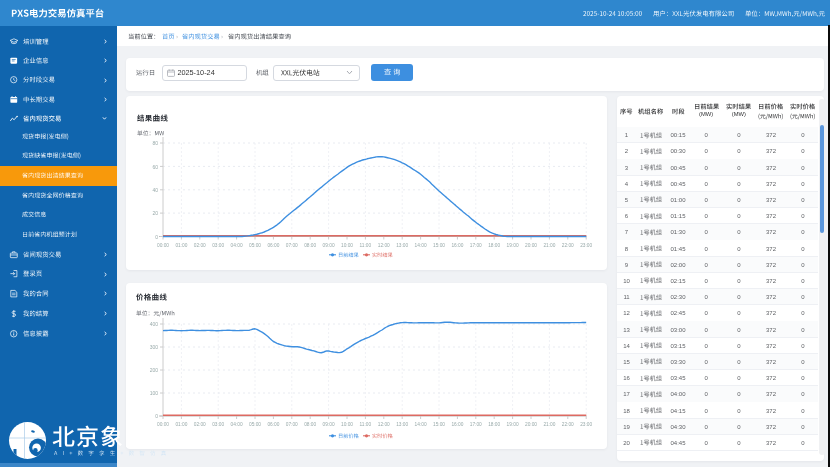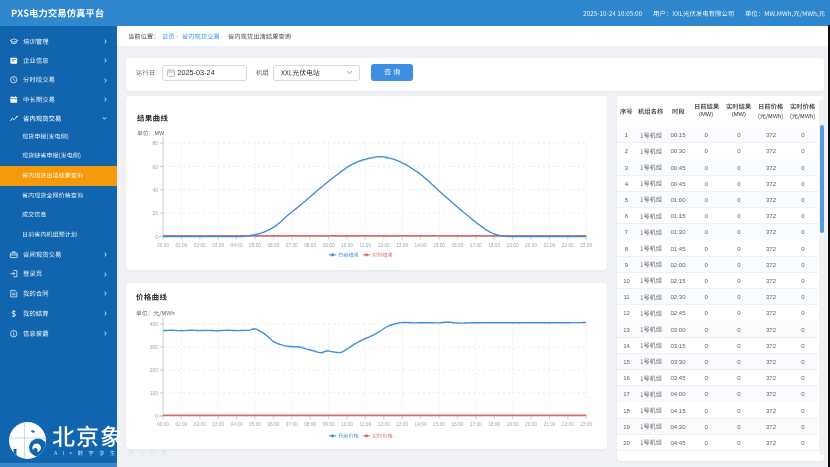--- a/index.html
+++ b/index.html
@@ -574,21 +574,21 @@
         <use href="#gr120" transform="translate(0.00,0) scale(0.00640,-0.00640)"></use>
         <use href="#gr121" transform="translate(6.40,0) scale(0.00640,-0.00640)"></use>
         <use href="#gr83" transform="translate(12.80,0) scale(0.00640,-0.00640)"></use>
       </g>
     </svg>
     <div class="inp" style="left:161.5px;top:64.5px;width:85px;height:16px"></div>
     <svg class="t" style="left:167px;top:68.7px" width="8" height="8" viewBox="0 0 8 8">
       <rect x="0.5" y="1.2" width="7" height="6.2" rx="0.8" fill="none" stroke="#a8abb2" stroke-width="0.8"></rect>
       <path d="M2.2 0.4 L2.2 2 M5.8 0.4 L5.8 2 M0.7 3 L7.3 3" stroke="#a8abb2" stroke-width="0.8"></path>
     </svg>
-    <div class="lt" style="left:177.4px;top:69px;width:60px;font-size:7.3px;color:#333">2025-03-24</div>
+    <div class="lt" style="left:177.4px;top:69px;width:60px;font-size:7.3px;color:#333">2025-10-24</div>
     <svg class="t" style="left:256.0px;top:68.8px;" width="12.8" height="8.3">
       <g fill="#54585f" transform="translate(0,5.89)">
         <use href="#gr85" transform="translate(0.00,0) scale(0.00640,-0.00640)"></use>
         <use href="#gr86" transform="translate(6.40,0) scale(0.00640,-0.00640)"></use>
       </g>
     </svg>
     <div class="inp" style="left:273px;top:64.5px;width:87px;height:16px"></div>
     <svg class="t" style="left:281.0px;top:68.6px;" width="38.7" height="8.8">
       <g fill="#333" transform="translate(0,6.26)">
         <use href="#gr22" transform="translate(0.00,0) scale(0.00680,-0.00680)"></use>

